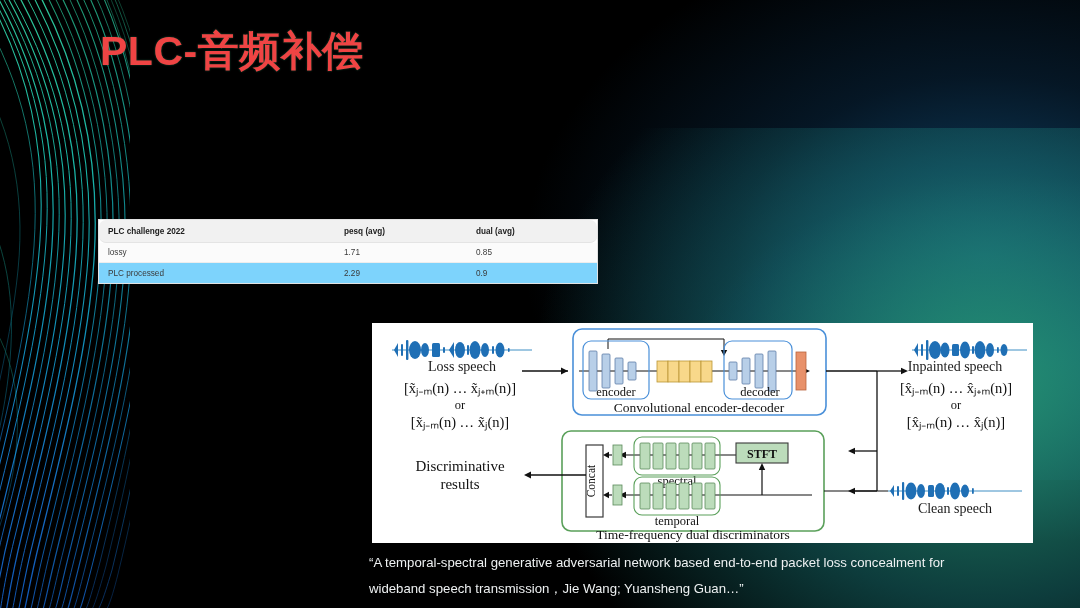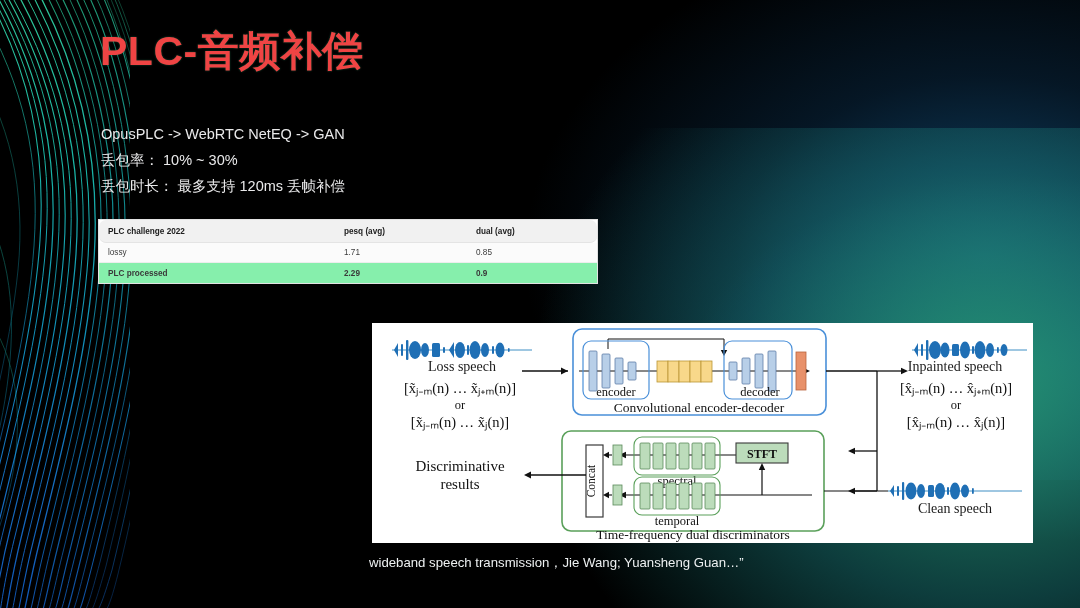--- a/index.html
+++ b/index.html
@@ -28,21 +28,21 @@
   
   .body-lines{position:absolute;left:101px;top:121px;}
   .bline{color:#e9e9ea;font-size:14.5px;line-height:26px;white-space:nowrap;}
 
   
   .tbl{position:absolute;left:98px;top:219px;width:500px;background:#fff;
     border:1px solid #e2e2e2;box-sizing:border-box;}
   .tbl .row{display:flex;align-items:center;box-sizing:border-box;}
   .tbl .row.head{background:#f1f1f1;height:23px;border-bottom:1px solid #e4e4e4;border-radius:7px;}
   .tbl .row.r1{background:#fbfbfb;height:20px;border-bottom:1px solid #ededed;}
-  .tbl .row.r2{background:#86efac;height:20px;font-weight:bold;}
+  .tbl .row.r2{background:#7dd3fc;height:20px;}
   .tbl .c{font-size:8.2px;color:#3a3a3a;padding-left:9px;box-sizing:border-box;white-space:nowrap;overflow:hidden;}
   .tbl .row.head .c{font-weight:bold;color:#202020;font-size:8.2px;}
   .tbl .c0{width:236px;}
   .tbl .c1{width:132px;}
   .tbl .c2{width:130px;}
 
   
   .figpanel{position:absolute;left:372px;top:323px;width:661px;height:220px;background:#ffffff;}
   .figpanel svg{display:block;}
 
@@ -111,25 +111,20 @@
           <path d="M116,-6 C 154,80 166,204 162,294 C 158,384 140,484 118,574 C 110,606 106,612 104,612" stroke-width="0.65"></path>
           <path d="M-34,180 C 4,230 16,290 10,360 C 4,430 -18,500 -38,570" stroke-width="0.75"></path>
           <path d="M-26,300 C 10,340 22,390 16,450 C 10,510 -12,560 -32,610" stroke-width="0.7"></path>
         </g>
       </g>
     </svg>
   </div>
 
   <div class="title">PLC-音频补偿</div>
 
-  <div class="body-lines">
-    <div class="bline">OpusPLC -&gt; WebRTC NetEQ -&gt; GAN</div>
-    <div class="bline">丢包率：   10% ~ 30%</div>
-    <div class="bline">丢包时长： 最多支持 120ms 丢帧补偿</div>
-  </div>
 
   <div class="tbl">
     <div class="row head">
       <div class="c c0">PLC challenge 2022</div>
       <div class="c c1">pesq (avg)</div>
       <div class="c c2">dual (avg)</div>
     </div>
     <div class="row r1">
       <div class="c c0">lossy</div>
       <div class="c c1">1.71</div>
@@ -310,16 +305,17 @@
           <ellipse cx="583" cy="168" rx="5" ry="8.5"></ellipse>
           <ellipse cx="593" cy="168" rx="4" ry="6.5"></ellipse>
           <rect x="600" y="165" width="1.8" height="6" rx=".9"></rect>
         </g>
       </g>
       <text x="583" y="190" text-anchor="middle" font-family="'Liberation Serif',serif" font-size="14" fill="#1a1a1a">Clean speech</text>
     </svg>
   </div>
 
   <div class="caption">
+    <span>“A temporal-spectral generative adversarial network based end-to-end packet loss concealment for</span>
     <span class="l2">wideband speech transmission，Jie Wang; Yuansheng Guan…”</span>
   </div>
 
 </div>
 
 </body></html>

